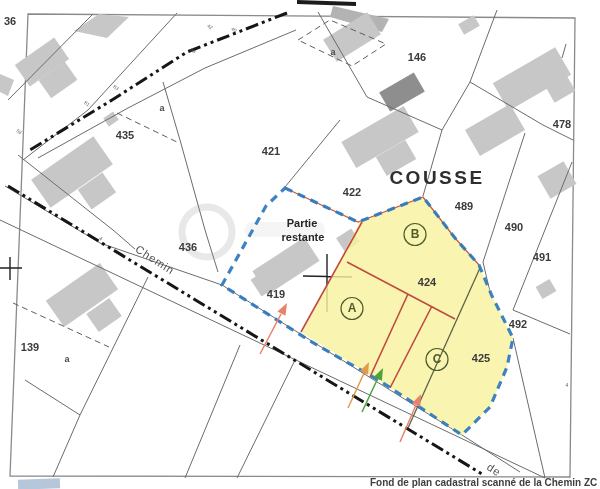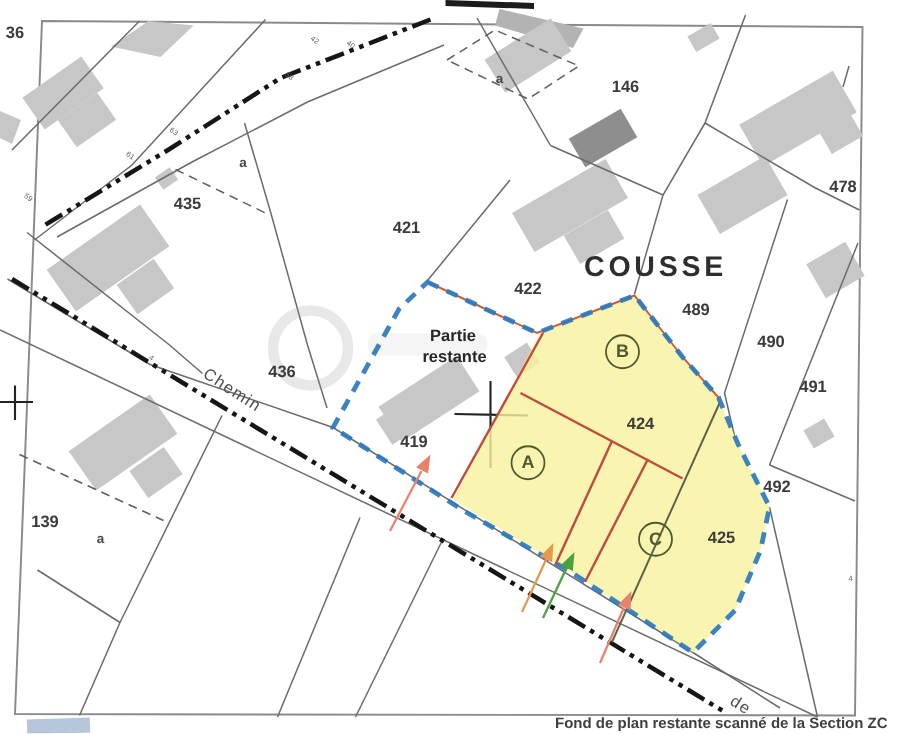--- a/index.html
+++ b/index.html
@@ -284,14 +284,14 @@
         </g>
         <g>
           <text x="100" y="240" class="lbl tiny" text-anchor="middle" transform="rotate(33 100 240)">4</text>
         </g>
         <g>
           <text x="567" y="387" class="lbl tiny" text-anchor="middle">4</text>
         </g>
       </g>
 </svg>
 
-<div id="caption">Fond de plan restante scanné de la Section ZC</div>
+<div id="caption">Fond de plan cadastral scanné de la Chemin ZC</div>
 </div>
 
 </body></html>

